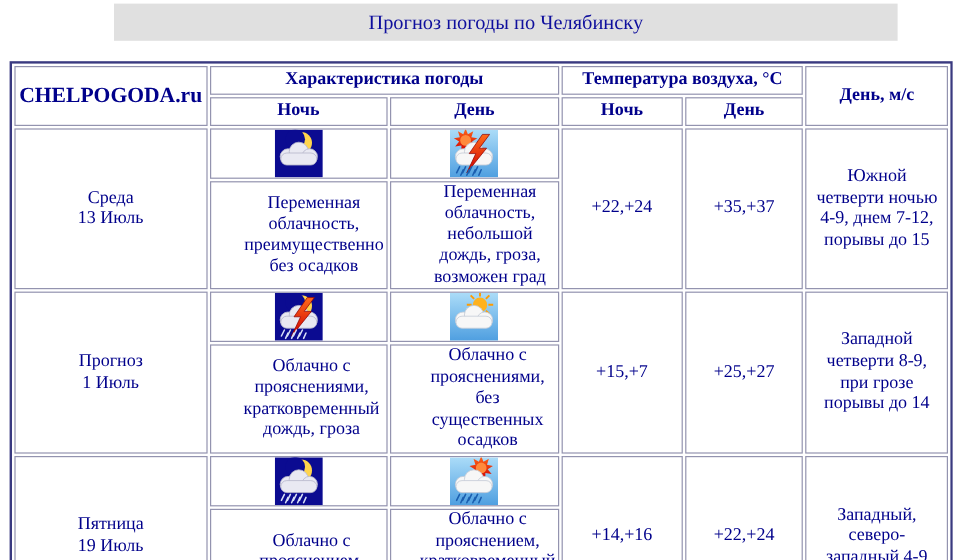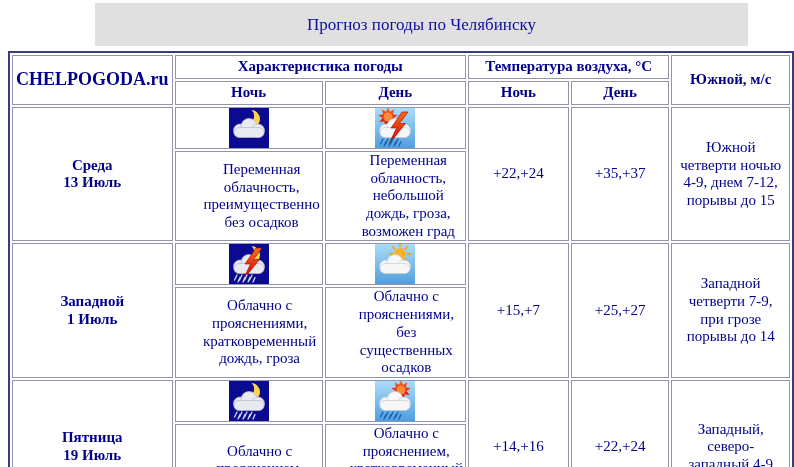--- a/index.html
+++ b/index.html
@@ -2,21 +2,21 @@
 <html style="--text-navy: #00008b; --title-text: #0f0f9d; --titlebar-bg: #e0e0e0; --border-outer: #3a3a80; --border-inner: #9393af; --icon-night-bg: #0b0b91; --icon-day-blue: #5aa6e4; --bolt-red: #d40000;"><head>
 <meta charset="utf-8">
 <style>
   html,body{margin:0;padding:0;background:#fff;}
   body{
     width:794px;height:467px;position:relative;overflow:hidden;
     font-family:"Liberation Serif","DejaVu Serif",serif;
     color:var(--text-navy,#00008b);
   }
   .title-bar{
-    position:absolute;left:95px;top:3px;width:653px;height:43px;
+    position:absolute;left:95px;top:3px;width:653px;height:31px;
     background:var(--titlebar-bg,#e0e0e0);
     display:flex;align-items:center;justify-content:center;
   }
   .title-bar span{font-size:17px;color:var(--title-text,#0f0f9d);}
   table.forecast{
     position:absolute;left:8px;top:51px;
     border-collapse:separate;border-spacing:2px;
     border:2px solid var(--border-outer,#3a3a80);
     table-layout:fixed;background:#fff;
   }
@@ -24,21 +24,21 @@
     box-sizing:border-box;
     border:1px solid var(--border-inner,#9393af);
     text-align:center;vertical-align:middle;
     padding:1px 3px;font-size:15px;line-height:1.18;overflow:hidden;
   }
   .hrow td{height:24px;font-weight:bold;}
   .brand{font-size:18px;font-weight:bold;}
   .icon-row .icon-cell{height:42px;padding:0;}
   .icon-cell .wicon{display:block;width:40px;height:40px;margin:0 auto;}
   .icon-cell svg{display:block;}
-  .day-cell{font-weight:bold;}
+  .day-cell{font-weight:normal;}
   .desc-cell{padding:0 2px;}
   .r0 .desc-cell{height:62px;padding-left:28px;}
   .r1 .desc-cell{height:62px;padding-left:24px;}
   .r2 .desc-cell{height:72px;padding-left:24px;}
   .wind-cell{padding:0 6px;margin-top:16px;}
 </style>
 </head>
 <body>
 
 <div class="title-bar">
@@ -52,21 +52,21 @@
       <col style="width:132px">
     <col style="width:120px">
       <col style="width:117px">
       <col style="width:136px">
   </colgroup>
   <tbody>
     <tr class="hrow">
       <td rowspan="2" class="brand">CHELPOGODA.ru</td>
       <td colspan="2">Характеристика погоды</td>
       <td colspan="2">Температура воздуха, °С</td>
-      <td rowspan="2">Южной, м/с</td>
+      <td rowspan="2">День, м/с</td>
     </tr>
     <tr class="hrow">
       <td>Ночь</td>
       <td>День</td>
       <td>Ночь</td>
       <td>День</td>
     </tr>
 
     <tr class="icon-row">
       <td rowspan="2" class="day-cell">
@@ -138,21 +138,21 @@
       <td rowspan="2" class="temp-cell">+35,+37</td>
       <td rowspan="2" class="wind-cell">Южной четверти ночью 4-9, днем 7-12, порывы до 15</td>
     </tr>
     <tr class="desc-row r0">
       <td class="desc-cell">Переменная облачность, преимущественно без осадков</td>
       <td class="desc-cell">Переменная облачность, небольшой дождь, гроза, возможен град</td>
     </tr>
 
     <tr class="icon-row">
       <td rowspan="2" class="day-cell">
-        <div>Западной</div>
+        <div>Прогноз</div>
         <div>1 Июль</div>
       </td>
       <td class="icon-cell">
         <span class="wicon">
             <svg width="40" height="40" viewBox="0 0 40 40">
               <defs>
                 <linearGradient id="ic2d" x1="0" y1="0" x2="0" y2="1">
                   <stop offset="0" stop-color="#abdcf8"></stop>
                   <stop offset="1" stop-color="#4f9fe0"></stop>
                 </linearGradient>
@@ -213,21 +213,21 @@
                 <circle cx="11" cy="22.5" r="6.5"></circle>
                 <circle cx="20" cy="18.5" r="8"></circle>
                 <circle cx="29" cy="22.5" r="6.5"></circle>
                 <rect x="5" y="19.5" width="30" height="10" rx="5"></rect>
               </g>
             </svg>
           </span>
       </td>
       <td rowspan="2" class="temp-cell">+15,+7</td>
       <td rowspan="2" class="temp-cell">+25,+27</td>
-      <td rowspan="2" class="wind-cell">Западной четверти 7-9, при грозе порывы до 14</td>
+      <td rowspan="2" class="wind-cell">Западной четверти 8-9, при грозе порывы до 14</td>
     </tr>
     <tr class="desc-row r1">
       <td class="desc-cell">Облачно с прояснениями, кратковременный дождь, гроза</td>
       <td class="desc-cell">Облачно с прояснениями, без существенных осадков</td>
     </tr>
 
     <tr class="icon-row">
       <td rowspan="2" class="day-cell">
         <div>Пятница</div>
         <div>19 Июль</div>

